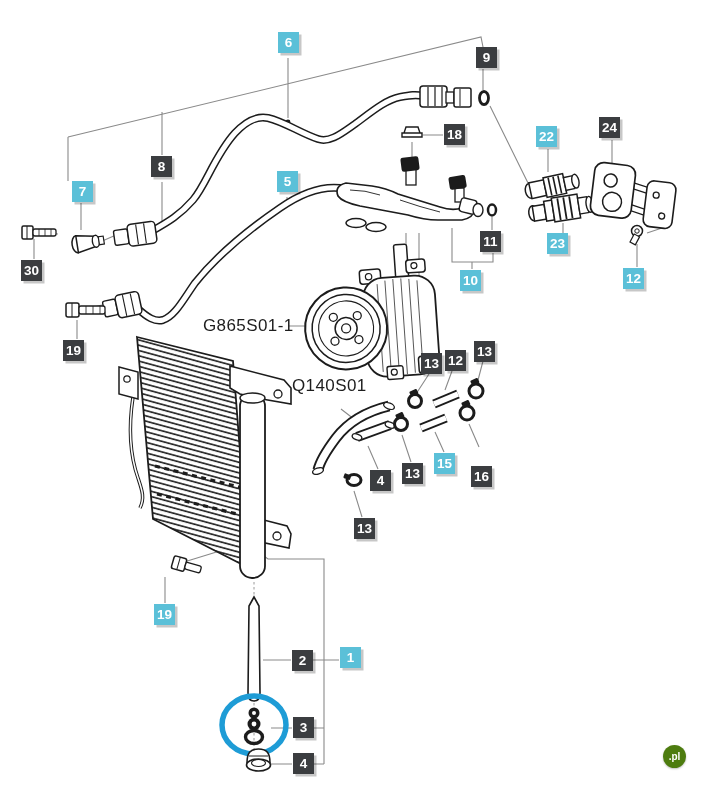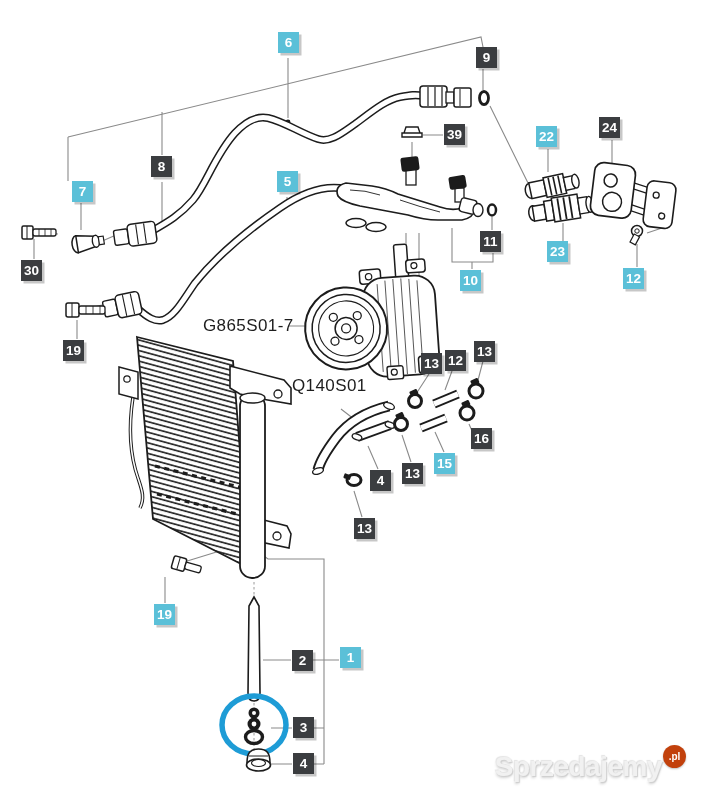--- a/index.html
+++ b/index.html
@@ -11,21 +11,21 @@
           font:700 13.5px "Liberation Sans",sans-serif;color:#ffffff;
           box-shadow:2.5px 2.5px 0 rgba(0,0,0,0.22);}
   .plabel.dark{background:#3b3d40;}
   .plabel.teal{background:#5bc0d8;}
   .pcode{position:absolute;font:400 17px "Liberation Sans",sans-serif;color:#1d1d1d;
          letter-spacing:0.4px;white-space:nowrap;}
   .wm-name{position:absolute;left:470px;top:751px;width:192px;text-align:right;
            font:700 28px "Liberation Sans",sans-serif;color:#f1f1f1;letter-spacing:-0.5px;
            text-shadow:1px 1px 1px #cfcfcf,-1px -1px 1px #e4e4e4,0 2px 3px rgba(0,0,0,0.18);}
   .wm-badge{position:absolute;left:663px;top:745px;width:23px;height:23px;border-radius:50%;
-            background:#c2410c;color:#ffffff;display:flex;align-items:center;justify-content:center;
+            background:#4d7c0f;color:#ffffff;display:flex;align-items:center;justify-content:center;
             font:700 10px "Liberation Sans",sans-serif;box-shadow:0 1px 2px rgba(0,0,0,0.25);}
 </style>
 </head>
 <body>
 
 <div class="stage">
 
 <svg width="707" height="802" viewBox="0 0 707 802">
   <defs>
     <pattern id="fins" width="6" height="5.1" patternUnits="userSpaceOnUse" patternTransform="rotate(15.2)">
@@ -293,44 +293,43 @@
     <g>
       <ellipse cx="354" cy="480" rx="7" ry="5.5" fill="none" stroke="#1c1c1c" stroke-width="3"></ellipse>
       <rect x="344" y="474" width="7" height="5" rx="1" fill="#1c1c1c" transform="rotate(20 347 476)"></rect>
     </g>
   </g>
 </svg>
 
   <div class="plabel teal" style="left:278px;top:32px">6</div>
   <div class="plabel dark" style="left:476px;top:47px">9</div>
   <div class="plabel dark" style="left:599px;top:117px">24</div>
-  <div class="plabel dark" style="left:444px;top:124px">39</div>
+  <div class="plabel dark" style="left:444px;top:124px">18</div>
   <div class="plabel teal" style="left:536px;top:126px">22</div>
   <div class="plabel dark" style="left:151px;top:156px">8</div>
   <div class="plabel teal" style="left:277px;top:171px">5</div>
   <div class="plabel teal" style="left:72px;top:181px">7</div>
   <div class="plabel dark" style="left:21px;top:260px">30</div>
   <div class="plabel dark" style="left:480px;top:231px">11</div>
-  <div class="plabel teal" style="left:547px;top:241px">23</div>
+  <div class="plabel teal" style="left:547px;top:233px">23</div>
   <div class="plabel teal" style="left:460px;top:270px">10</div>
   <div class="plabel teal" style="left:623px;top:268px">12</div>
   <div class="plabel dark" style="left:63px;top:340px">19</div>
   <div class="plabel dark" style="left:421px;top:353px">13</div>
   <div class="plabel dark" style="left:445px;top:350px">12</div>
   <div class="plabel dark" style="left:474px;top:341px">13</div>
-  <div class="plabel dark" style="left:471px;top:428px">16</div>
+  <div class="plabel dark" style="left:471px;top:466px">16</div>
   <div class="plabel teal" style="left:434px;top:453px">15</div>
   <div class="plabel dark" style="left:402px;top:463px">13</div>
   <div class="plabel dark" style="left:370px;top:470px">4</div>
   <div class="plabel dark" style="left:354px;top:518px">13</div>
   <div class="plabel teal" style="left:154px;top:604px">19</div>
   <div class="plabel dark" style="left:292px;top:650px">2</div>
   <div class="plabel teal" style="left:340px;top:647px">1</div>
   <div class="plabel dark" style="left:293px;top:717px">3</div>
   <div class="plabel dark" style="left:293px;top:753px">4</div>
 
-  <div class="pcode" style="left:203px;top:316px">G865S01-7</div>
+  <div class="pcode" style="left:203px;top:316px">G865S01-1</div>
   <div class="pcode" style="left:292px;top:376px">Q140S01</div>
 
-  <div class="wm-name">Sprzedajemy</div>
   <div class="wm-badge">.pl</div>
 
 </div>
 
 </body></html>

